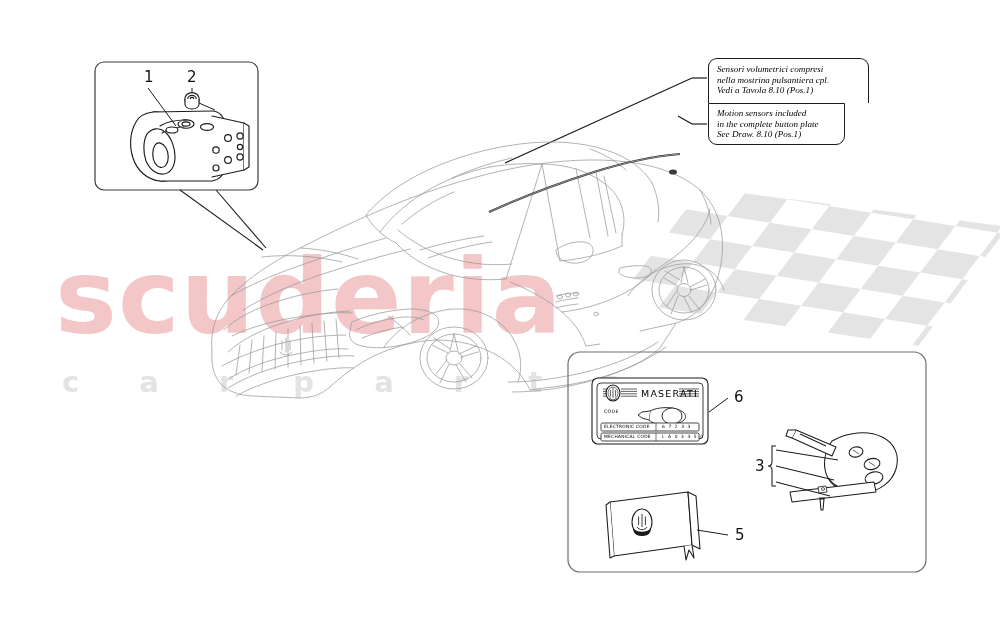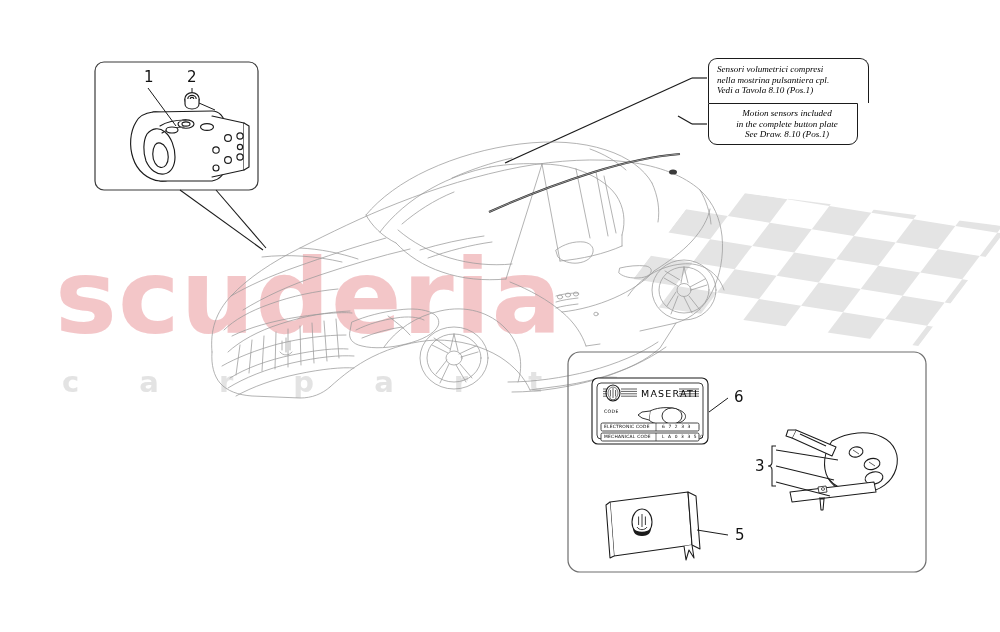--- a/index.html
+++ b/index.html
@@ -14,22 +14,22 @@
       color:#f3c3c6;opacity:.95;line-height:1;white-space:nowrap;
       user-select:none;}
   .wm-carparts{position:absolute;left:62px;top:368px;
       font-family:"DejaVu Sans", sans-serif;
       font-size:29px;font-weight:bold;letter-spacing:25px;
       color:#e3e3e3;line-height:1;white-space:nowrap;user-select:none;}
   .callout-box{position:absolute;box-sizing:border-box;
       border:1.4px solid #1b1b1b;background:#fff;}
   .callout-top{left:708px;top:58px;width:161px;height:45px;
       border-radius:9px 9px 0 0;border-bottom:none;}
-  .callout-bot{left:708px;top:103px;width:150px;height:42px;
-      border-radius:0 0 9px 9px;text-align:center;}
+  .callout-bot{left:708px;top:103px;width:137px;height:42px;
+      border-radius:0 0 9px 9px;}
   .callout-box p{margin:0;font-family:Liberation Serif, serif;
       font-style:italic;font-size:9.1px;line-height:10.6px;color:#000;
       white-space:pre-line;}
   .callout-top p{padding:5px 0 0 8px;}
   .callout-bot p{padding:4px 0 0 8px;}
   .num{position:absolute;font-family:"DejaVu Sans", sans-serif;
       font-size:15px;color:#111;line-height:1;}
   .tagtext{position:absolute;font-family:"DejaVu Sans", sans-serif;
       color:#000;line-height:1;white-space:nowrap;}
   .tag-brand{font-size:9.5px;letter-spacing:1.2px;font-weight:normal;}

